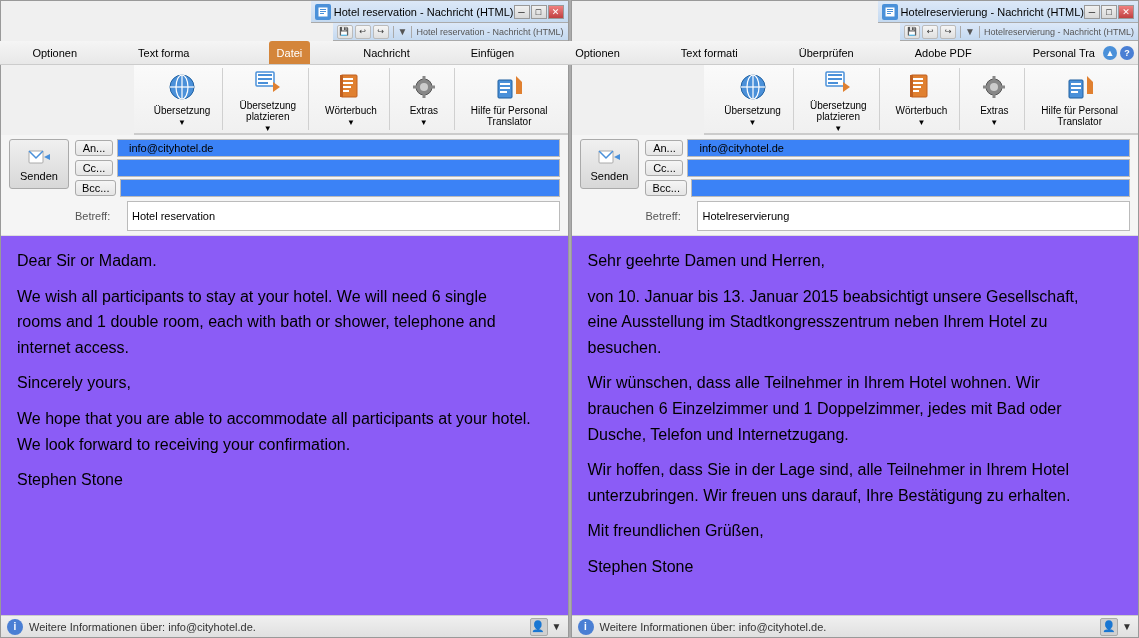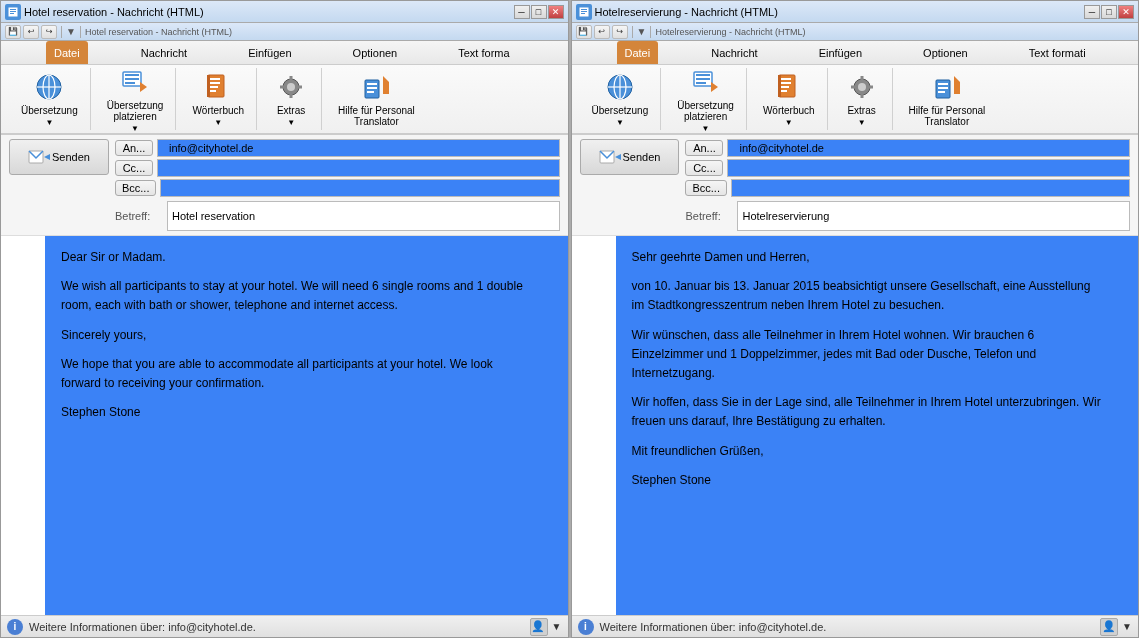--- a/index.html
+++ b/index.html
@@ -14,20 +14,21 @@
       overflow: hidden;
     }
 
     .email-window {
       flex: 1;
       display: flex;
       flex-direction: column;
       background: #f0f0f0;
       border: 1px solid #999;
       min-width: 0;
+      align-items: flex-end;
     }
 
     
     .title-bar {
       background: linear-gradient(to bottom, #dce8f8, #c4d9f0);
       height: 22px;
       display: flex;
       align-items: center;
       justify-content: space-between;
       padding: 0 4px;
@@ -181,25 +182,25 @@
     .send-btn-container {
       display: flex;
       flex-direction: column;
       align-items: center;
       gap: 1px;
     }
     .send-btn {
       background: linear-gradient(to bottom, #f0f0f0, #d8d8d8);
       border: 1px solid #aaa;
       border-radius: 3px;
-      padding: 6px 18px;
+      padding: 6px 10px;
       font-size: 11px;
       cursor: pointer;
       display: flex;
-      flex-direction: row;
+      flex-direction: column;
       align-items: center;
       gap: 2px;
     }
     .send-icon-svg {
       width: 22px;
       height: 22px;
     }
 
     .address-fields {
       flex: 1;
@@ -247,26 +248,25 @@
       border: 1px solid #bbb;
       padding: 0 4px;
       font-size: 11px;
       background: white;
     }
 
     
     .email-body {
       flex: 1;
       padding: 12px 16px;
-      font-size: 12px;
+      font-size: 16px;
       line-height: 1.6;
       overflow-y: auto;
-      background: #3b82f6;
+      background: #8b5cf6;
       position: relative;
-      margin-left: 44px;
     }
     .email-body p {
       margin-bottom: 10px;
     }
 
     
     .status-bar {
       background: linear-gradient(to bottom, #f0f0f0, #e0e0e0);
       height: 22px;
       border-top: 1px solid #ccc;

